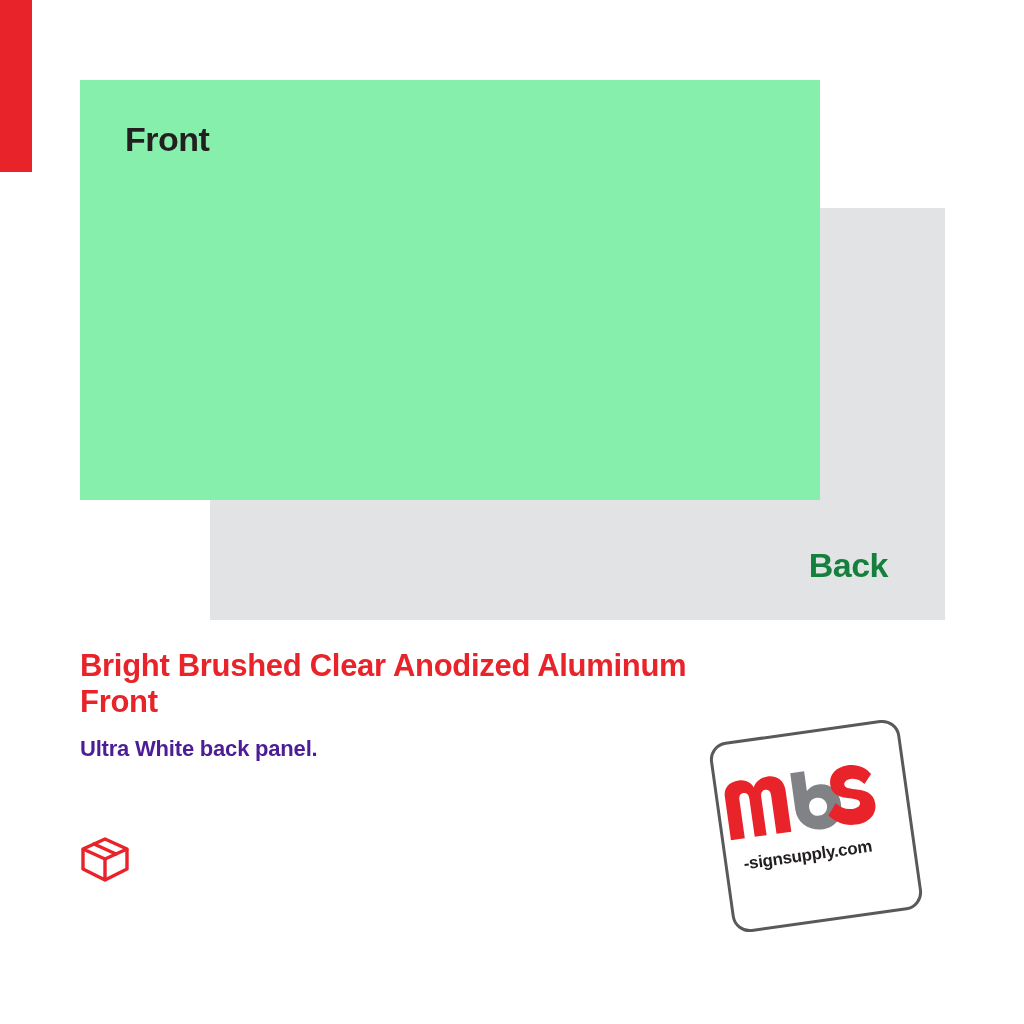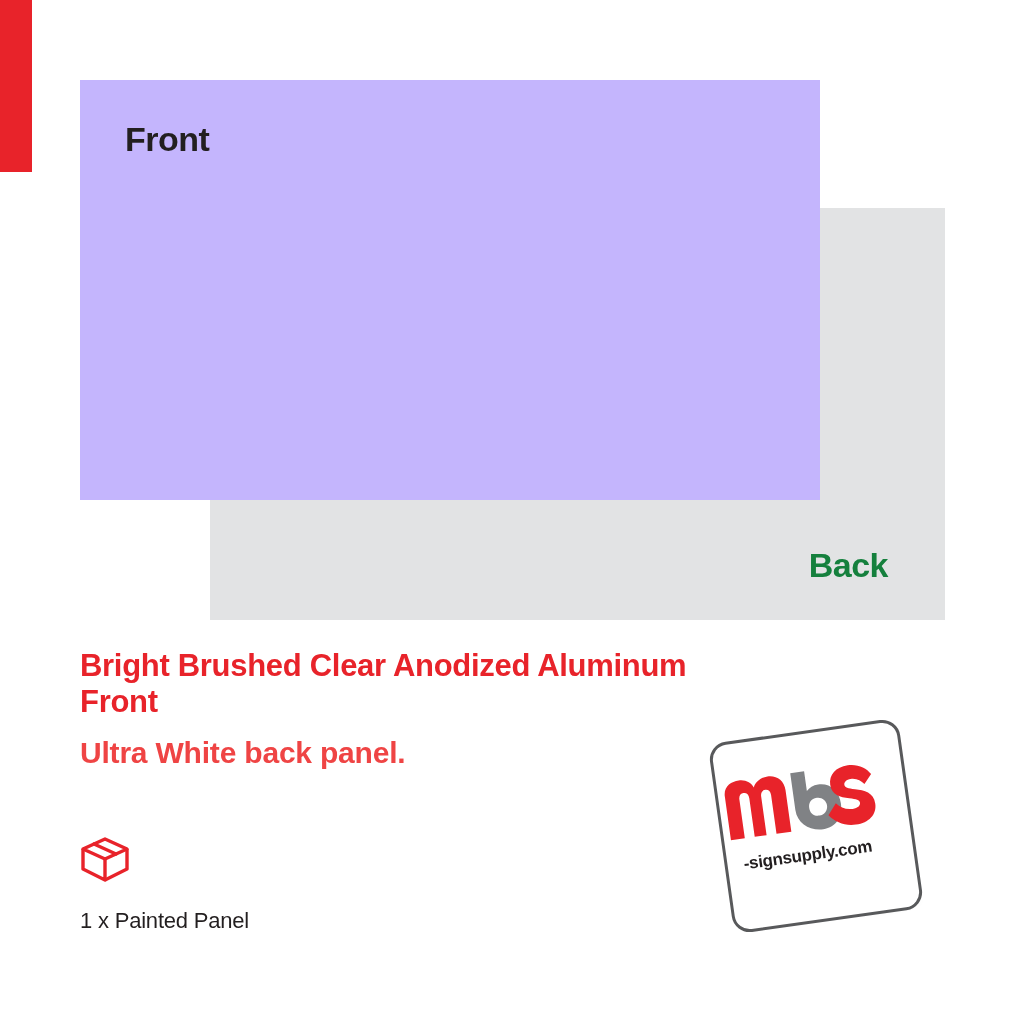--- a/index.html
+++ b/index.html
@@ -25,21 +25,21 @@
     background: #e8232a;
   }
 
   
   .panel-front {
     position: absolute;
     left: 80px;
     top: 80px;
     width: 740px;
     height: 420px;
-    background: #c4b5fd;
+    background: #86efac;
     z-index: 2;
   }
   .panel-front-label {
     position: absolute;
     left: 45px;
     top: 40px;
     font-size: 34px;
     font-weight: bold;
     color: #231f20;
     letter-spacing: -0.5px;
@@ -73,22 +73,22 @@
   }
   .title {
     color: #e8232a;
     font-size: 31px;
     font-weight: bold;
     line-height: 1.16;
     margin: 0;
     letter-spacing: -0.3px;
   }
   .subtitle {
-    color: #ef4444;
-    font-size: 30px;
+    color: #4c1d95;
+    font-size: 22px;
     font-weight: bold;
     margin: 16px 0 0 0;
     letter-spacing: -0.2px;
   }
 
   
   .contents {
     position: absolute;
     left: 80px;
     top: 836px;
@@ -179,21 +179,20 @@
 
 <div class="contents">
   <span class="box-icon">
     <svg width="50" height="48" viewBox="0 0 50 48" fill="none" xmlns="http://www.w3.org/2000/svg">
       <path d="M25 3 L47 13 L25 23 L3 13 Z" stroke="#e8232a" stroke-width="3.4" stroke-linejoin="round" fill="none"></path>
       <path d="M3 13 L3 33 L25 44 L25 23" stroke="#e8232a" stroke-width="3.4" stroke-linejoin="round" fill="none"></path>
       <path d="M47 13 L47 33 L25 44" stroke="#e8232a" stroke-width="3.4" stroke-linejoin="round" fill="none"></path>
       <path d="M14 8 L36 18" stroke="#e8232a" stroke-width="3.4" stroke-linecap="round"></path>
     </svg>
   </span>
-  <div class="contents-text">1 x Painted Panel</div>
 </div>
 
 <div class="logo-wrap">
   <div class="logo-shadow"></div>
   <div class="logo-card"></div>
   <div class="logo-inner">
     <span class="logo-mark">
       <svg width="160" height="70" viewBox="0 0 160 70" xmlns="http://www.w3.org/2000/svg">
 
         <path d="M6 62 L6 18 C6 8 14 4 22 4 C29 4 34 8 36 13 C38 8 44 4 51 4 C60 4 67 10 67 20 L67 62 L52 62 L52 23 C52 19 50 17 47 17 C44 17 42 19 42 23 L42 62 L30 62 L30 23 C30 19 28 17 25 17 C22 17 20 19 20 23 L20 62 Z" fill="#e8232a"></path>

